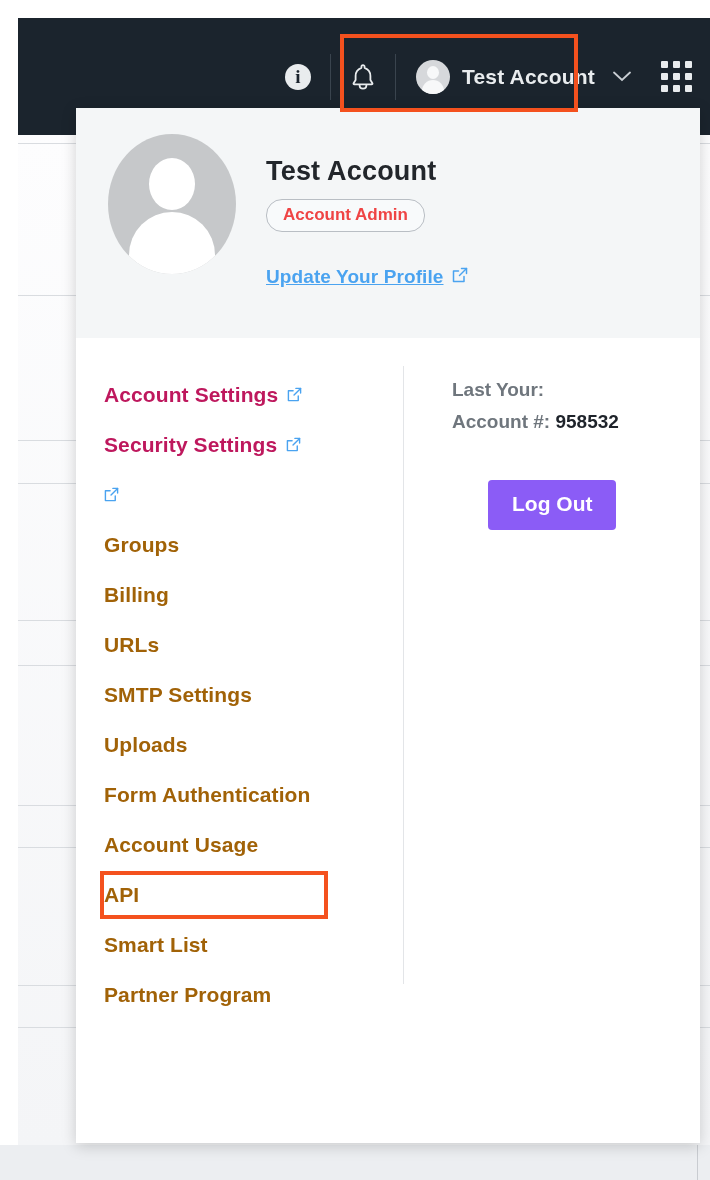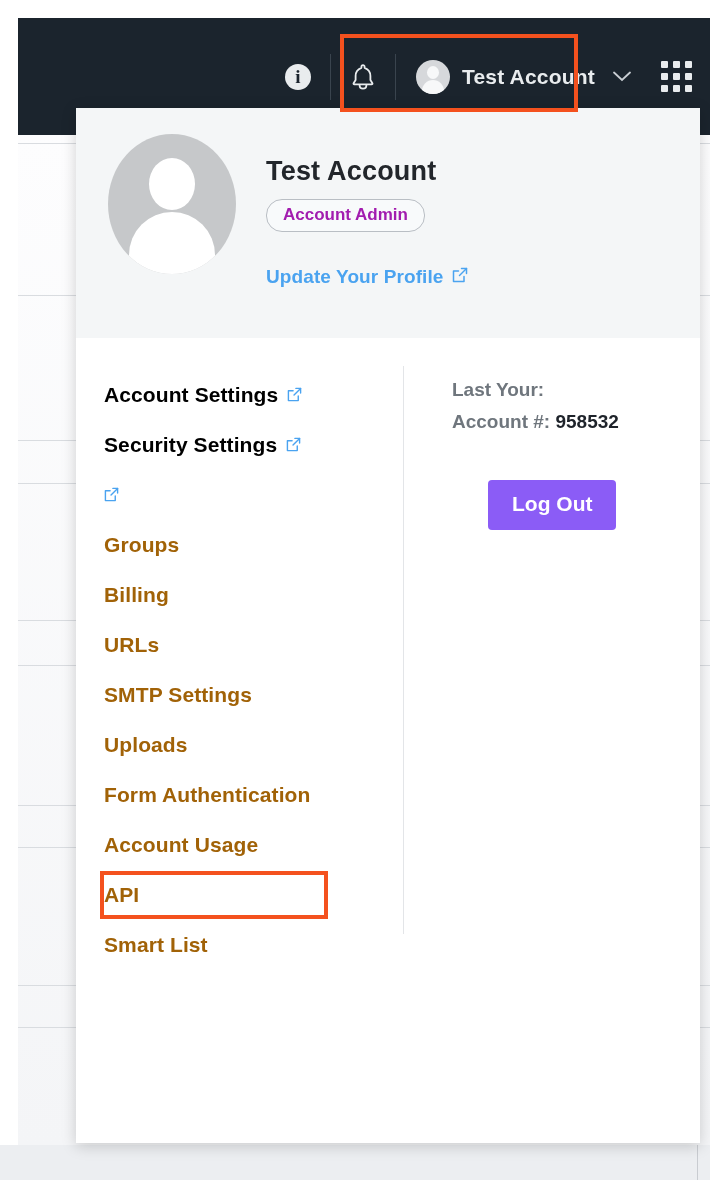--- a/index.html
+++ b/index.html
@@ -202,33 +202,34 @@
     letter-spacing: .2px;
   }
   .role-pill {
     display: inline-block;
     margin-top: 12px;
     padding: 5px 16px 6px;
     border: 1px solid #b9bec4;
     border-radius: 16px;
     font-size: 17px;
     font-weight: bold;
-    color: #a21caf;
+    color: #ef4444;
     background: #f8fafb;
   }
   .profile-link {
     display: flex;
     align-items: flex-end;
     gap: 8px;
     margin-top: 34px;
     font-size: 19px;
     font-weight: bold;
     color: #4aa3f0;
     letter-spacing: .1px;
     cursor: pointer;
+    text-decoration: underline;
   }
 
   .ext-ico { display: inline-block; vertical-align: middle; }
 
   
   .panel-body {
     display: flex;
     padding-top: 18px;
   }
   .menu-col {
@@ -241,21 +242,21 @@
     display: flex;
     align-items: center;
     gap: 9px;
     font-size: 21px;
     font-weight: bold;
     color: #a16207;
     letter-spacing: .1px;
     white-space: nowrap;
     cursor: pointer;
   }
-  .menu-item.link { color: #000000; }
+  .menu-item.link { color: #be185d; }
 
   .divider-col {
     width: 1px;
     background: #e3e5e8;
     margin-top: 10px;
     margin-bottom: 36px;
   }
 
   .info-col {
     flex: 1;
@@ -435,20 +436,23 @@
         </div>
         <div class="menu-item">
           <span>Account Usage</span>
         </div>
         <div class="menu-item">
           <span>API</span>
         </div>
         <div class="menu-item">
           <span>Smart List</span>
         </div>
+        <div class="menu-item">
+          <span>Partner Program</span>
+        </div>
       </div>
 
       <div class="divider-col"></div>
 
       <div class="info-col">
         <div class="info-line">
           <span>Last Your:</span>
           <span></span>
         </div>
         <div class="info-line">

